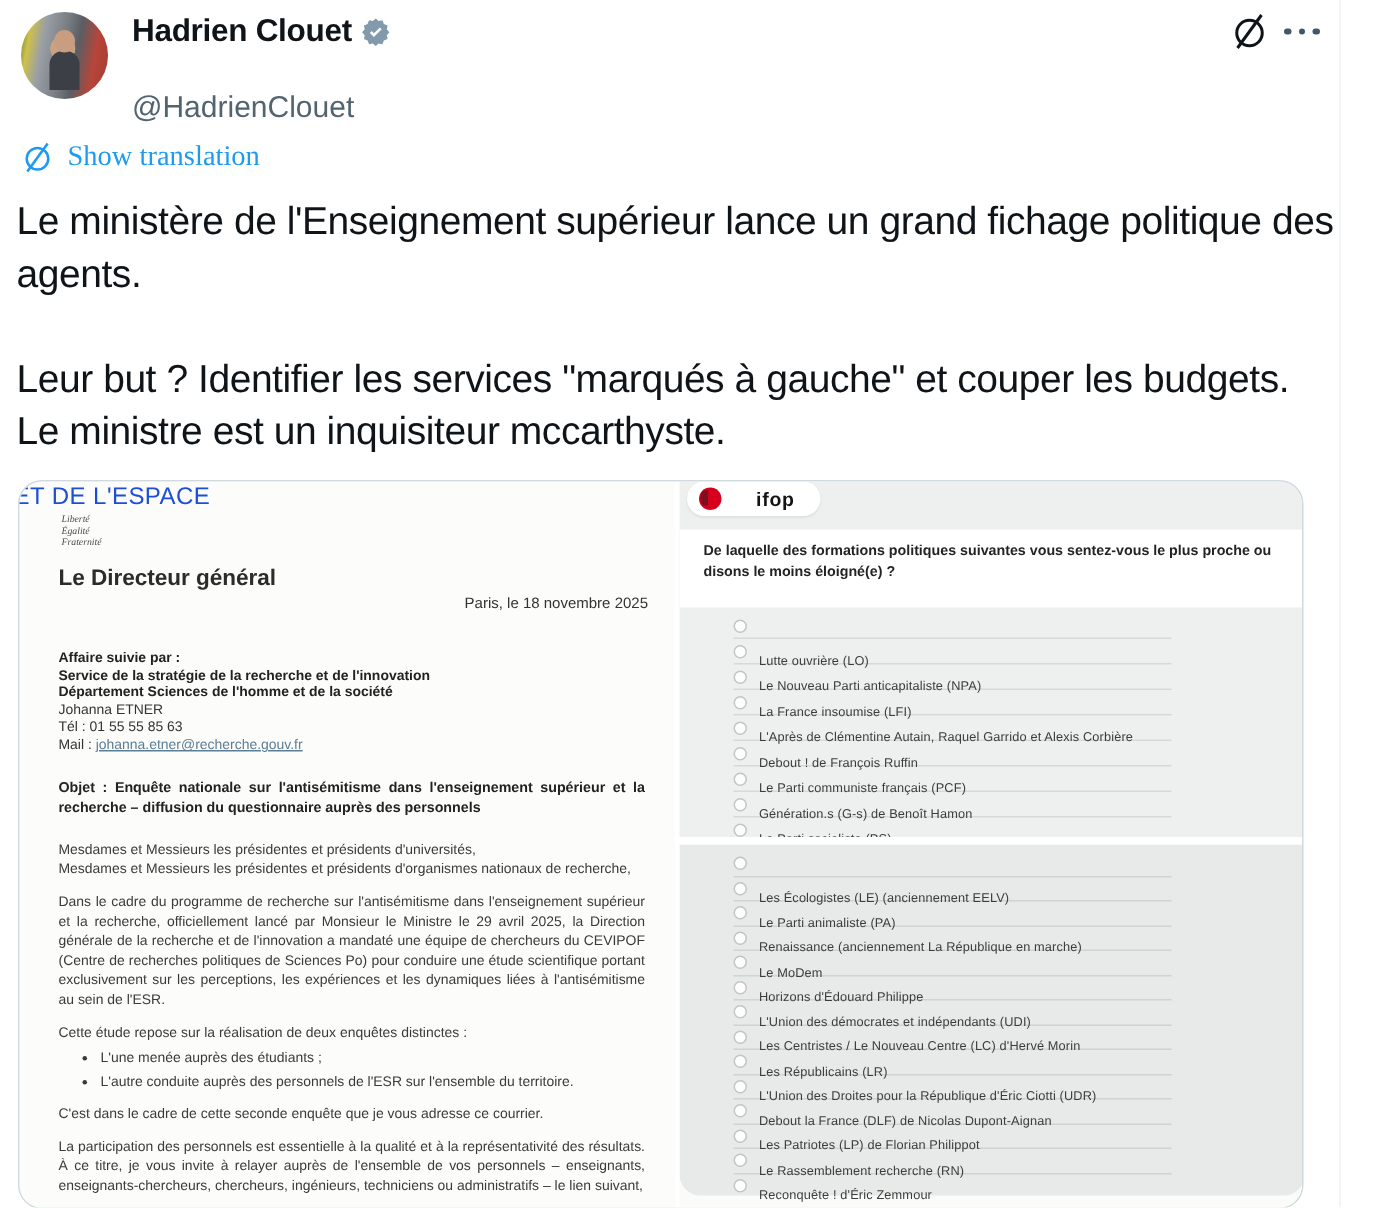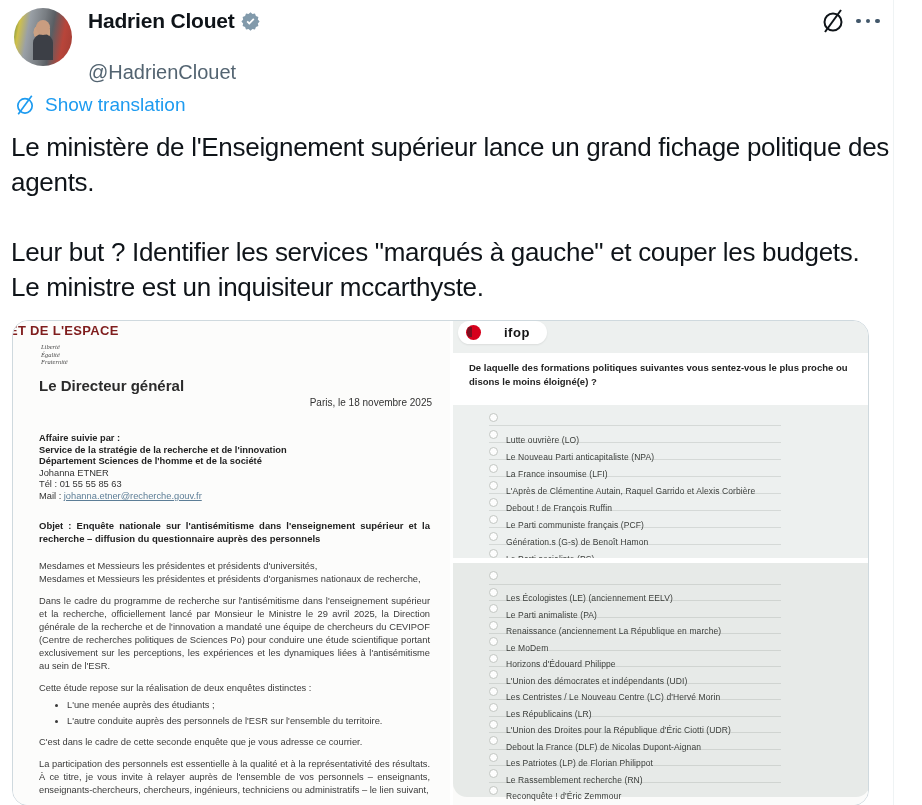--- a/index.html
+++ b/index.html
@@ -22,34 +22,34 @@
   .display-name { font-size:21px; font-weight:700; color:#0f1419; letter-spacing:-0.2px; }
   .badge { width:21px; height:21px; }
   .handle { position:absolute; left:88px; top:37px; font-size:20px; color:#536471;margin-top:24px; }
   .grok-btn { position:absolute; left:820px; top:8px; width:26px; height:26px; }
   .more-btn { position:absolute; left:856px; top:14px; width:34px; height:14px;
     display:flex; align-items:center; gap:5px; }
   .more-btn i { width:4.5px; height:4.5px; border-radius:50%; background:#42576a; }
 
   
   .translate-row { position:absolute; left:14px; top:94px; display:flex; align-items:center; gap:9px; }
-  .translate-row .t-label { font-size:19px; color:#1d9bf0; }
+  .translate-row .t-label { font-size:19px; color:#1d9bf0;font-family:Liberation Serif, serif; }
 
   
   .tweet-text { position:absolute; left:11px; top:130px; width:880px;
     font-size:26px; line-height:35px; letter-spacing:-0.3px; color:#0f1419; }
   .tweet-text .para-gap { height:35px; }
 
   
   .media { position:absolute; left:12px; top:320px; width:857px; height:486px;
     border:1px solid #cfd9de; border-radius:16px; overflow:hidden; background:#ffffff; display:flex; }
 
   
   .letter { position:relative; width:437px; height:100%; background:#fcfcfb; color:#3a3a3a; flex:none; }
-  .lh-head { position:absolute; left:-4px; top:2px; font-size:13px; font-weight:700; color:#7f1d1d; letter-spacing:0.3px; white-space:nowrap; }
+  .lh-head { position:absolute; left:-4px; top:2px; font-size:16px; font-weight:400; color:#1d4ed8; letter-spacing:0.3px; white-space:nowrap; }
   .lh-motto { position:absolute; left:28px; top:22px; font-family:"Liberation Serif", serif;
     font-style:italic; font-size:6.5px; line-height:7.5px; color:#4a4a4a; }
   .lh-role { position:absolute; left:26px; top:56px; font-size:15px; font-weight:700; color:#2c2c2c; }
   .lh-date { position:absolute; right:18px; top:76px; font-size:10px; color:#333; }
   .lh-contact { position:absolute; left:26px; top:112px; font-size:9.3px; line-height:11.6px; color:#333; }
   .lh-contact .b { font-weight:700; color:#222; }
   .lh-contact a { color:#5c7d96; text-decoration:underline; }
   .lh-objet { position:absolute; left:26px; top:198px; width:391px; font-size:9.5px; font-weight:700;
     line-height:13px; color:#222; text-align:justify; }
   .lh-salut { position:absolute; left:26px; top:239px; width:391px; font-size:9.3px; line-height:13px; }

